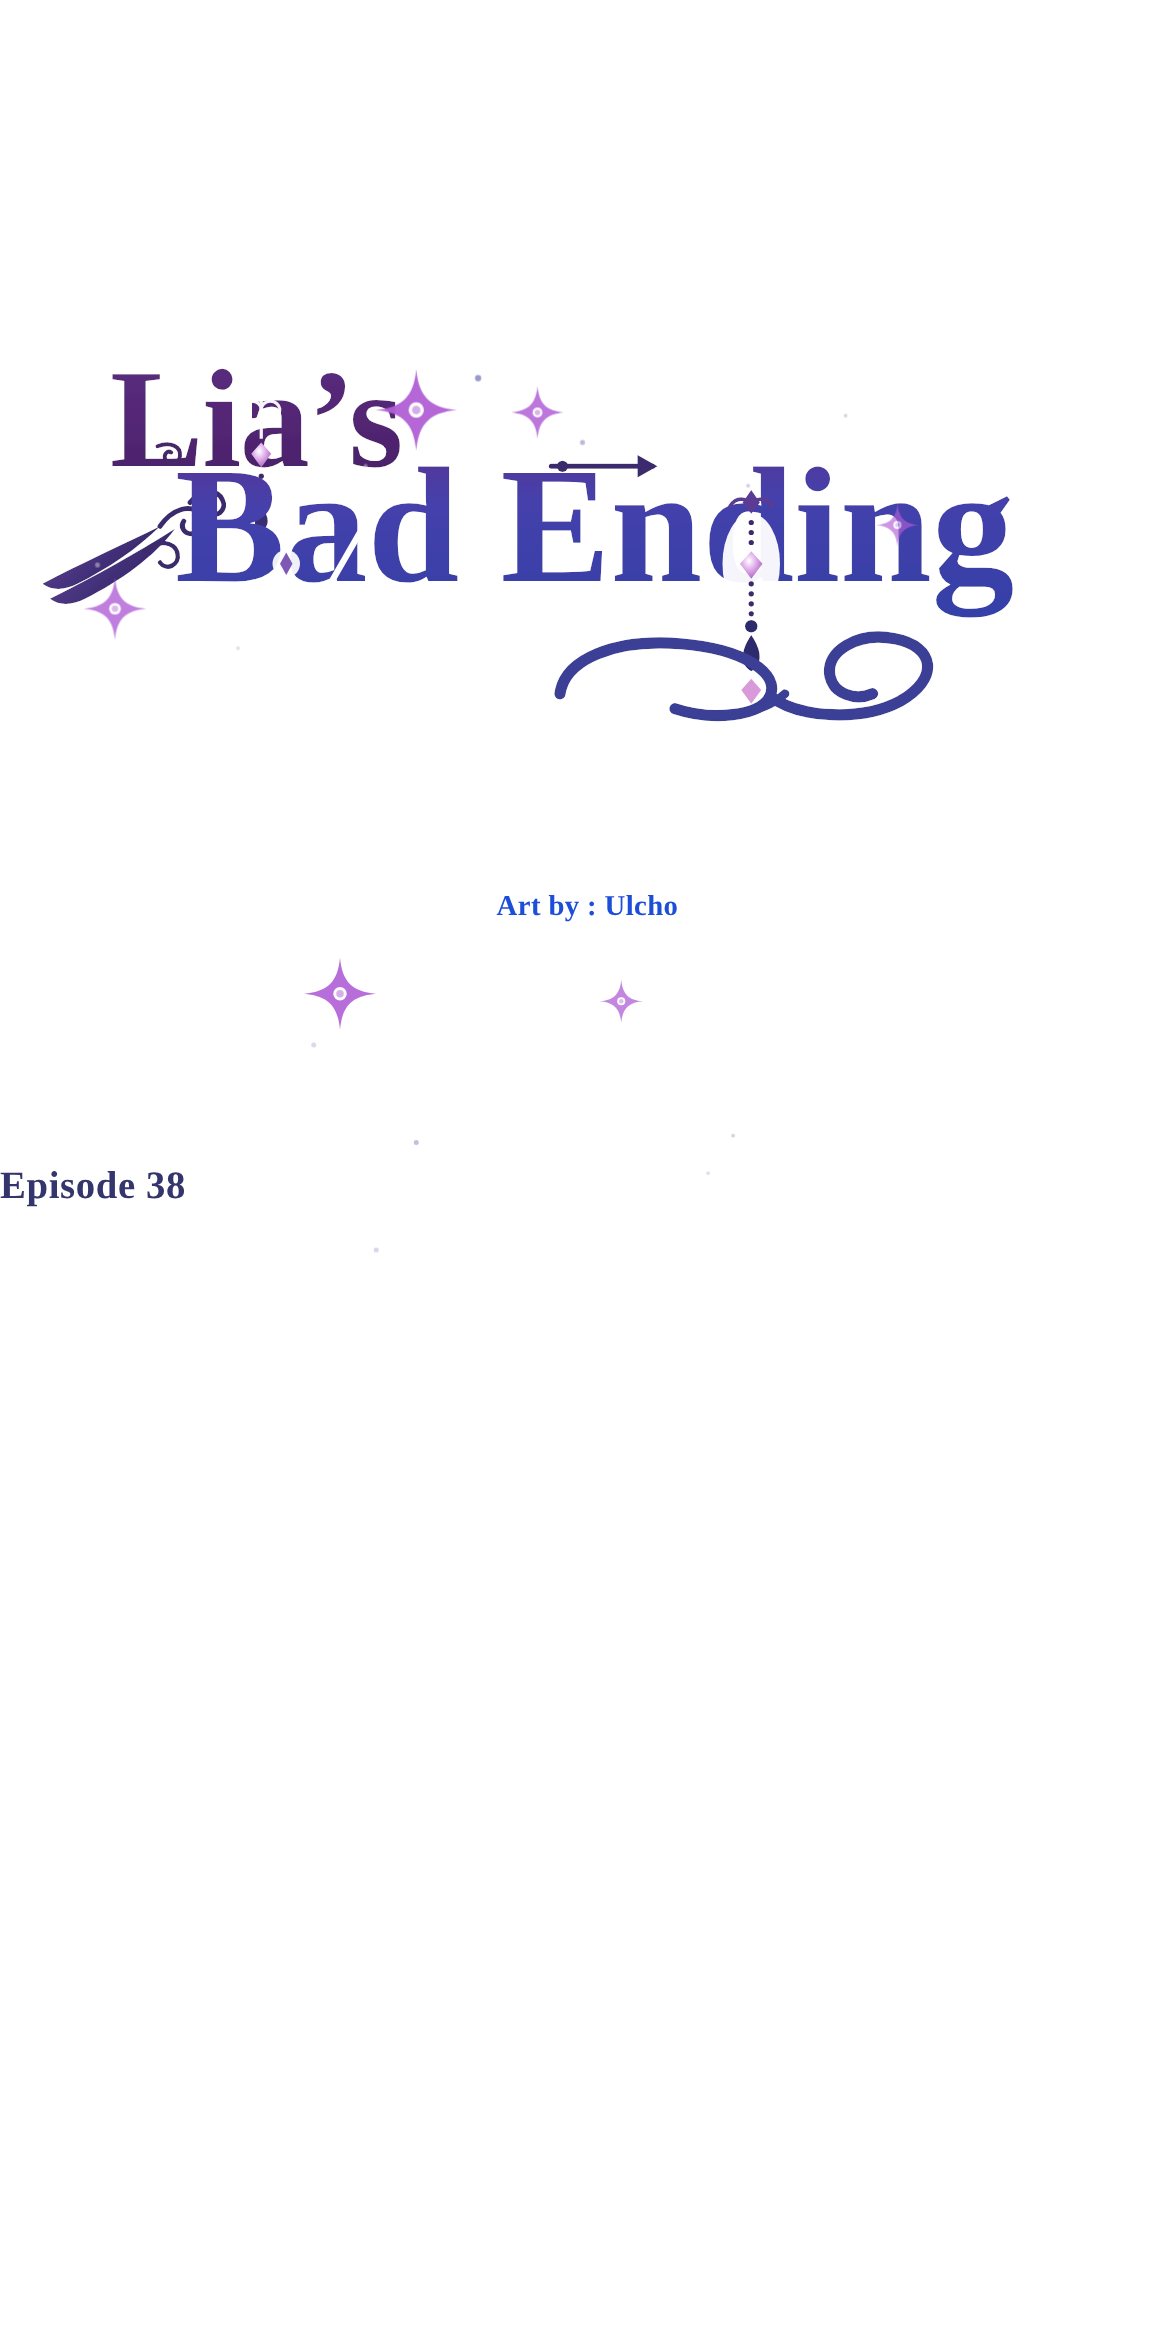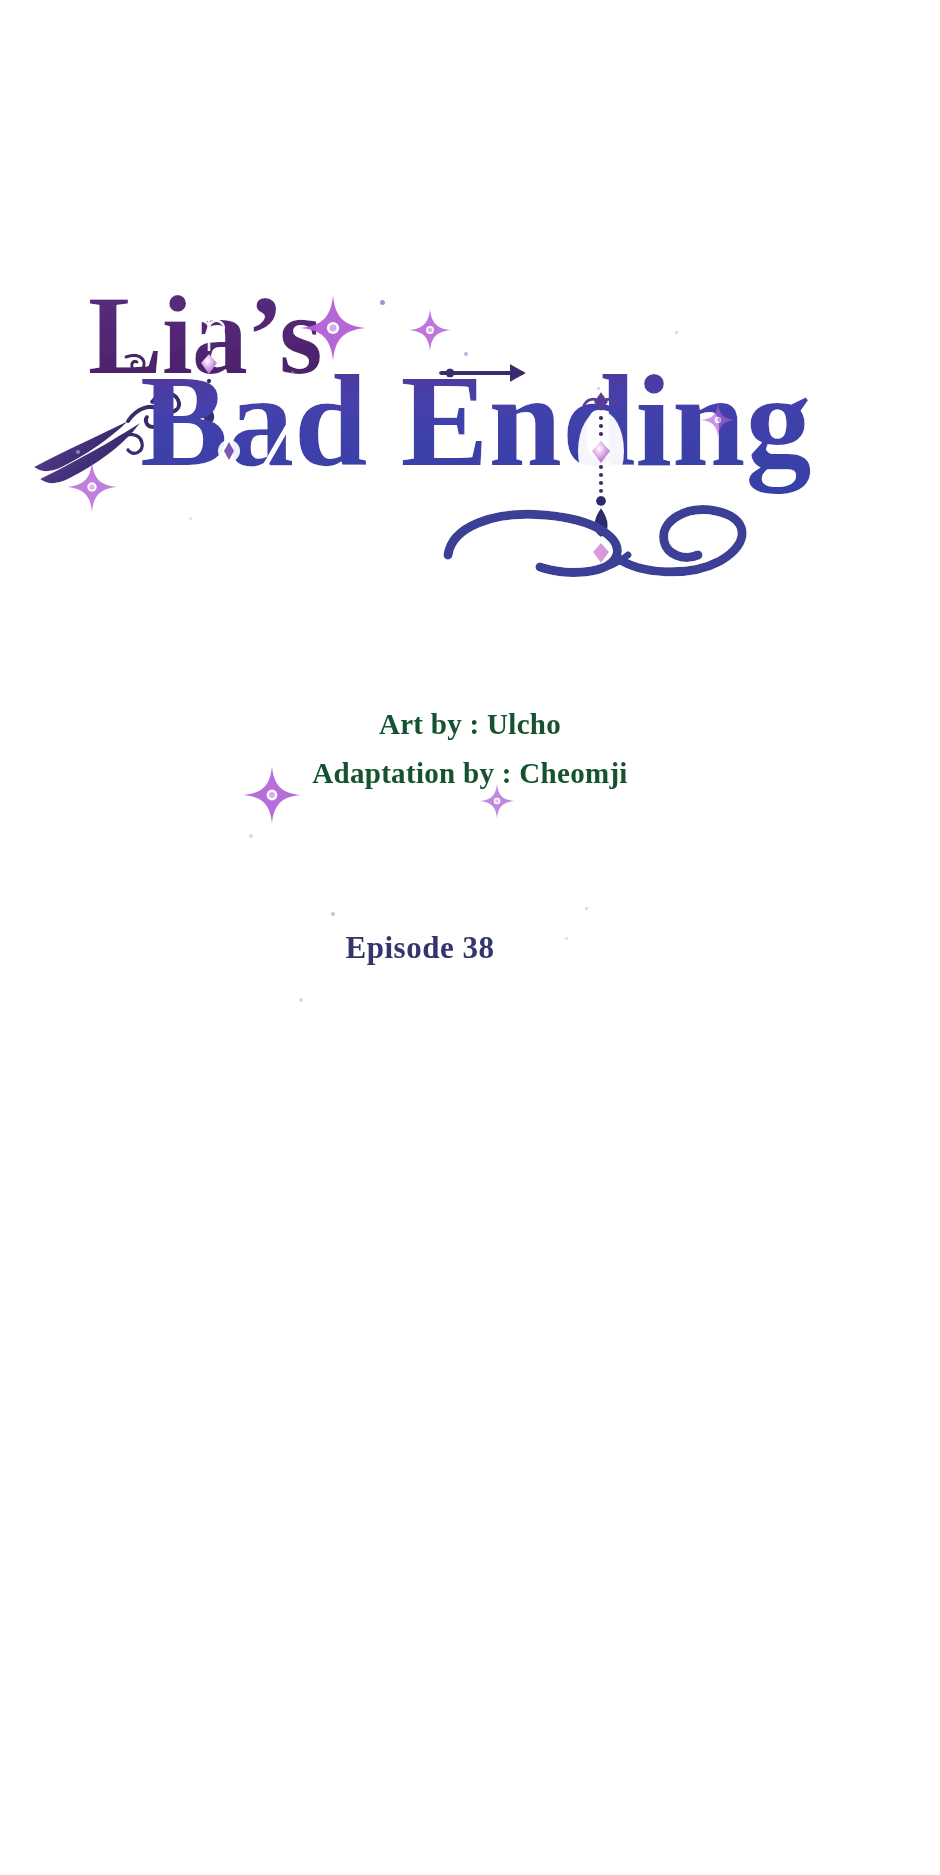--- a/index.html
+++ b/index.html
@@ -44,34 +44,33 @@
   #credits {
     position: absolute;
     left: 0;
     top: 700px;
     width: 940px;
     text-align: center;
   }
   .credit-line {
     font-family: "Liberation Serif", serif;
     font-weight: bold;
-    font-size: 29px;
+    font-size: 23px;
     letter-spacing: 0.3px;
-    color: #14532d;
+    color: #1d4ed8;
     line-height: 49px;
     white-space: nowrap;
   }
 
   
   #episode-block {
     position: absolute;
     left: 0;
     top: 930px;
     width: 840px;
-    text-align: center;
   }
   #episode-label {
     display: inline-block;
     font-family: "Liberation Serif", serif;
     font-weight: bold;
     font-size: 31px;
     color: #35356e;
     letter-spacing: 0.5px;
     text-shadow:
        0 0 3px #ffffff,  0 0 6px #ffffff,
@@ -260,20 +259,19 @@
       <div class="dot" style="left: 188.5px; top: 516.5px; width: 3px; height: 3px; background: rgb(195, 192, 221); opacity: 0.5;"></div>
       <div class="dot" style="left: 331px; top: 912px; width: 4px; height: 4px; background: rgb(169, 166, 201); opacity: 0.7;"></div>
       <div class="dot" style="left: 249.25px; top: 834.25px; width: 3.5px; height: 3.5px; background: rgb(195, 192, 221); opacity: 0.6;"></div>
       <div class="dot" style="left: 584.5px; top: 906.5px; width: 3px; height: 3px; background: rgb(185, 182, 212); opacity: 0.6;"></div>
       <div class="dot" style="left: 564.5px; top: 936.5px; width: 3px; height: 3px; background: rgb(195, 192, 221); opacity: 0.5;"></div>
       <div class="dot" style="left: 299.25px; top: 998.25px; width: 3.5px; height: 3.5px; background: rgb(187, 184, 214); opacity: 0.55;"></div>
     </div>
 
   <div id="credits">
     <div class="credit-line">Art by : Ulcho</div>
-    <div class="credit-line">Adaptation by : Cheomji</div>
   </div>
 
   <div id="episode-block">
     <span id="episode-label">Episode 38</span>
   </div>
 
 </div>
 
 </body></html>

